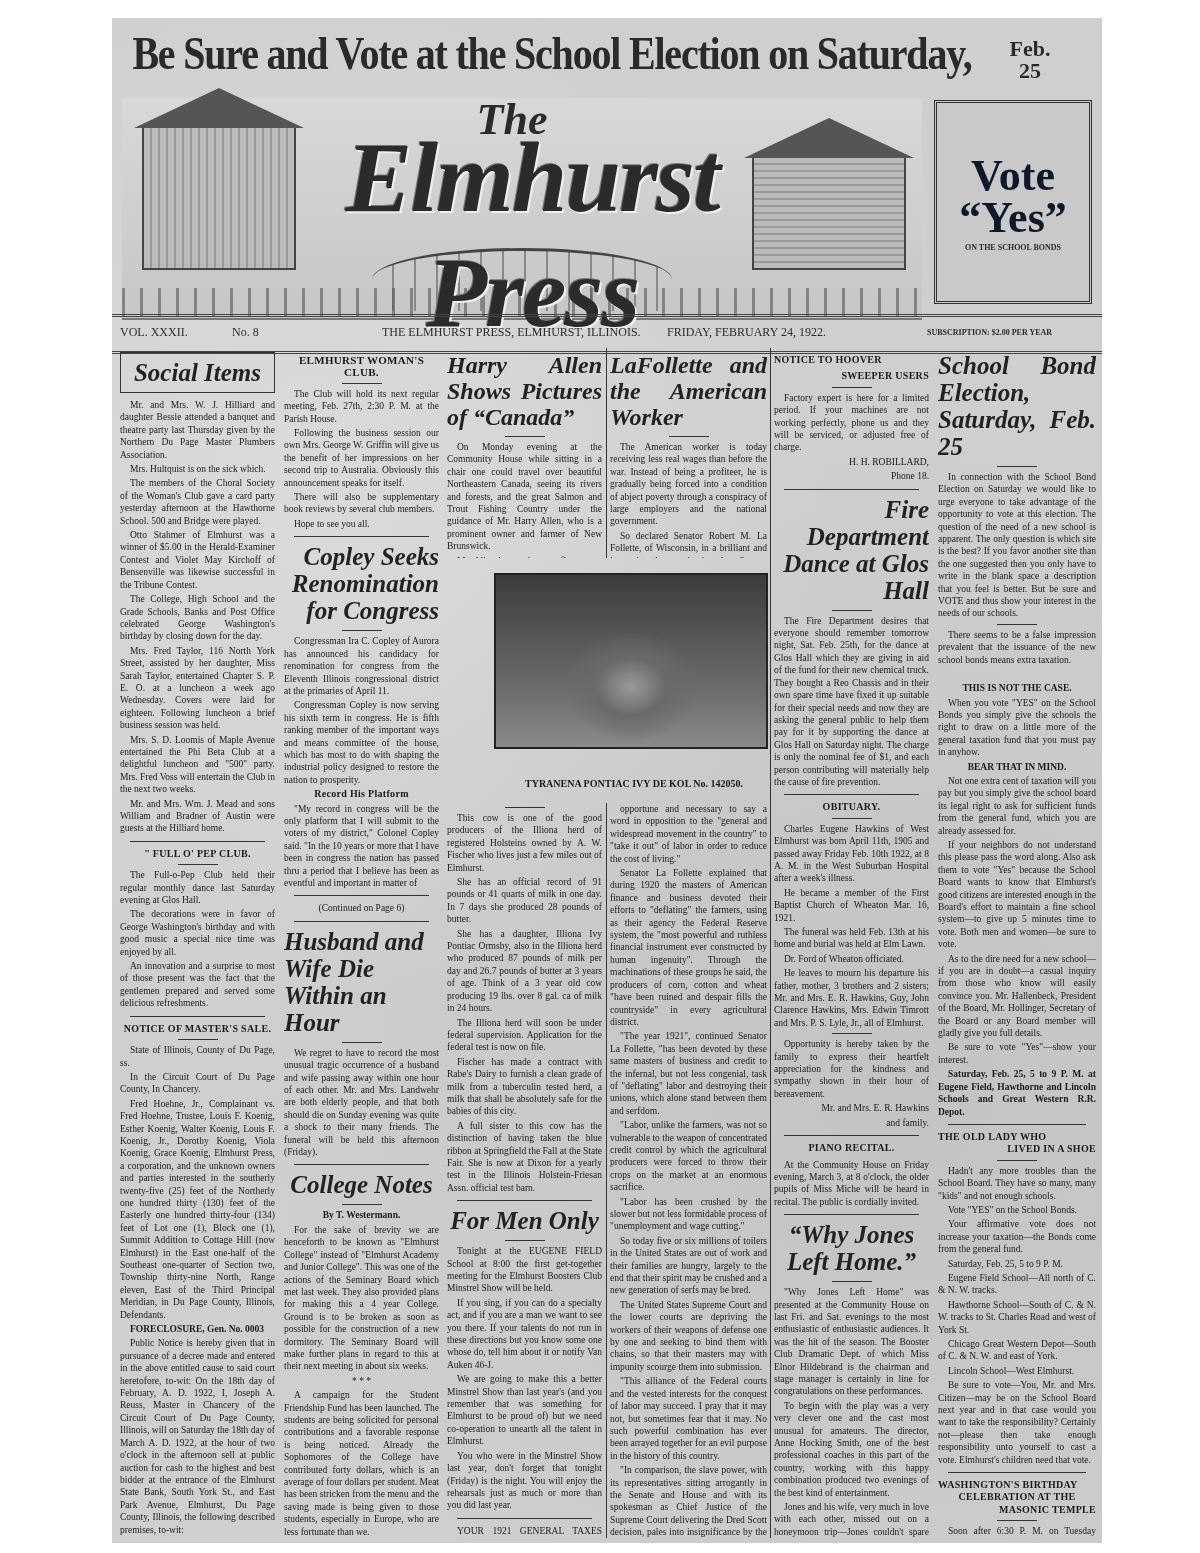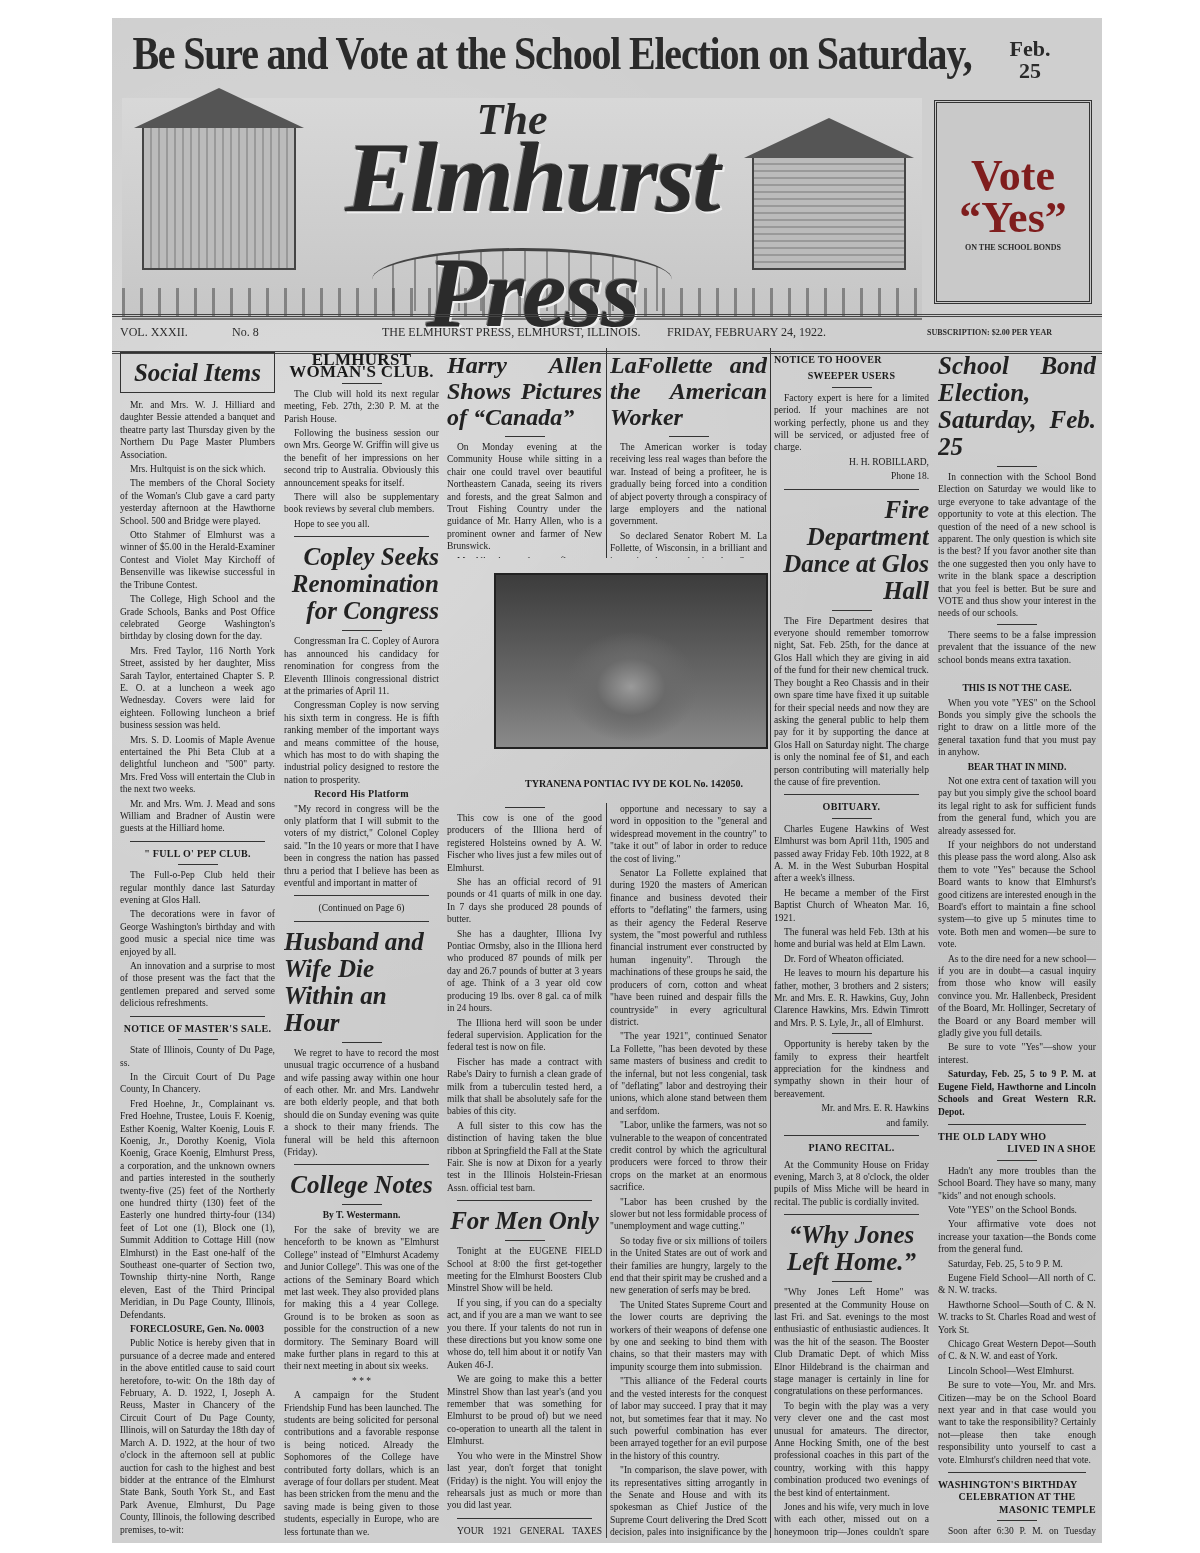--- a/index.html
+++ b/index.html
@@ -75,21 +75,21 @@
     font-family:"Liberation Serif", serif; font-weight:bold; font-style:italic;
     font-size:100px; letter-spacing:-2px; color:#2b2b2b;
     text-shadow:2px 2px 0 #eee, -1px -1px 0 #777;
   }
   .vote-box {
     position:absolute; left:822px; top:82px; width:152px; height:198px;
     border:3px double #333; background:#c9c9c9;
   }
   .vote-box .vote-big {
     position:absolute; left:0; top:52px; width:100%; text-align:center;
-    font-family:"Liberation Serif", serif; font-weight:bold; font-size:44px; line-height:42px; color:#7f1d1d;
+    font-family:"Liberation Serif", serif; font-weight:bold; font-size:44px; line-height:42px; color:#0f172a;
   }
   .vote-box .vote-small {
     position:absolute; left:0; top:140px; width:100%; text-align:center;
     font-family:"Liberation Serif", serif; font-weight:bold; font-size:8px; color:#2b2b2b;
   }
   .dateline {
     position:absolute; left:0; top:296px; width:990px; height:34px;
     border-top:3px double #444; border-bottom:3px double #444;
   }
   .dateline span {
@@ -190,21 +190,21 @@
     <p>In the Circuit Court of Du Page County, In Chancery.</p>
     <p>Fred Hoehne, Jr., Complainant vs. Fred Hoehne, Trustee, Louis F. Koenig, Esther Koenig, Walter Koenig, Louis F. Koenig, Jr., Dorothy Koenig, Viola Koenig, Grace Koenig, Elmhurst Press, a corporation, and the unknown owners and parties interested in the southerly twenty-five (25) feet of the Northerly one hundred thirty (130) feet of the Easterly one hundred thirty-four (134) feet of Lot one (1), Block one (1), Summit Addition to Cottage Hill (now Elmhurst) in the East one-half of the Southeast one-quarter of Section two, Township thirty-nine North, Range eleven, East of the Third Principal Meridian, in Du Page County, Illinois, Defendants.</p>
     <p style="font-weight:bold;">FORECLOSURE, Gen. No. 0003</p>
     <p>Public Notice is hereby given that in pursuance of a decree made and entered in the above entitled cause to said court heretofore, to-wit: On the 18th day of February, A. D. 1922, I, Joseph A. Reuss, Master in Chancery of the Circuit Court of Du Page County, Illinois, will on Saturday the 18th day of March A. D. 1922, at the hour of two o'clock in the afternoon sell at public auction for cash to the highest and best bidder at the entrance of the Elmhurst State Bank, South York St., and East Park Avenue, Elmhurst, Du Page County, Illinois, the following described premises, to-wit:</p>
     <p>The Southerly twenty-five feet of the Northerly one hundred thirty feet of the Easterly one hundred thirty-four feet of Lot One (1), Block One (1), Summit Addition to Cottage Hill (now Elmhurst) in the East one-half of the Southeast one-quarter of Section two, Township thirty-nine North Range eleven, East of the Third Principal Meridian, in Du Page County, Illinois, (together with all buildings and improvements thereon, and tenements, hereditaments and appurtenances thereunto belonging) or so much thereof as may be sufficient to satisfy said decree, and which may be sold separately without material injury to the parties interested.</p>
 
   </div>
 
   <div class="col" style="left:172px; width:155px; height:1190px;">
 
-    <div class="head-small" style="font-size:17px;">ELMHURST WOMAN'S CLUB.</div>
+    <div class="head-small" style="font-size:11px;">ELMHURST WOMAN'S CLUB.</div>
     <div class="short-rule"></div>
     <p>The Club will hold its next regular meeting, Feb. 27th, 2:30 P. M. at the Parish House.</p>
     <p>Following the business session our own Mrs. George W. Griffin will give us the benefit of her impressions on her second trip to Australia. Obviously this announcement speaks for itself.</p>
     <p>There will also be supplementary book reviews by several club members.</p>
     <p>Hope to see you all.</p>
     <div class="long-rule"></div>
     <div class="head-italic" style="text-align:right;">Copley Seeks Renomination for Congress</div>
     <div class="short-rule"></div>
     <p>Congressman Ira C. Copley of Aurora has announced his candidacy for renomination for congress from the Eleventh Illinois congressional district at the primaries of April 11.</p>
     <p>Congressman Copley is now serving his sixth term in congress. He is fifth ranking member of the important ways and means committee of the house, which has most to do with shaping the industrial policy designed to restore the nation to prosperity.</p>
@@ -275,21 +275,21 @@
     <p>"Labor has been crushed by the slower but not less formidable process of "unemployment and wage cutting."</p>
     <p>So today five or six millions of toilers in the United States are out of work and their families are hungry, largely to the end that their spirit may be crushed and a new generation of serfs may be bred.</p>
     <p>The United States Supreme Court and the lower courts are depriving the workers of their weapons of defense one by one and seeking to bind them with chains, so that their masters may with impunity scourge them into submission.</p>
     <p>"This alliance of the Federal courts and the vested interests for the conquest of labor may succeed. I pray that it may not, but sometimes fear that it may. No such powerful combination has ever been arrayed together for an evil purpose in the history of this country.</p>
     <p>"In comparison, the slave power, with its representatives sitting arrogantly in the Senate and House and with its spokesman as Chief Justice of the Supreme Court delivering the Dred Scott decision, pales into insignificance by the record that is being made by the Federal Courts at this time."</p>
   </div>
 
   <div class="col" style="left:662px; width:155px; height:1190px;">
 
     <div class="head-small" style="text-align:left;">NOTICE TO HOOVER</div>
-    <div class="head-small" style="text-align:center; margin-top:0;">SWEEPER USERS</div>
+    <div class="head-small" style="text-align:right; margin-top:0;">SWEEPER USERS</div>
     <div class="short-rule"></div>
     <p>Factory expert is here for a limited period. If your machines are not working perfectly, phone us and they will be serviced, or adjusted free of charge.</p>
     <p class="right">H. H. ROBILLARD,</p>
     <p class="right">Phone 18.</p>
     <div class="long-rule"></div>
     <div class="head-italic" style="text-align:right;">Fire Department Dance at Glos Hall</div>
     <div class="short-rule"></div>
     <p>The Fire Department desires that everyone should remember tomorrow night, Sat. Feb. 25th, for the dance at Glos Hall which they are giving in aid of the fund for their new chemical truck. They bought a Reo Chassis and in their own spare time have fixed it up suitable for their special needs and now they are asking the general public to help them pay for it by supporting the dance at Glos Hall on Saturday night. The charge is only the nominal fee of $1, and each person contributing will materially help the cause of fire prevention.</p>
     <div class="long-rule"></div>
     <div class="head-small">OBITUARY.</div>

